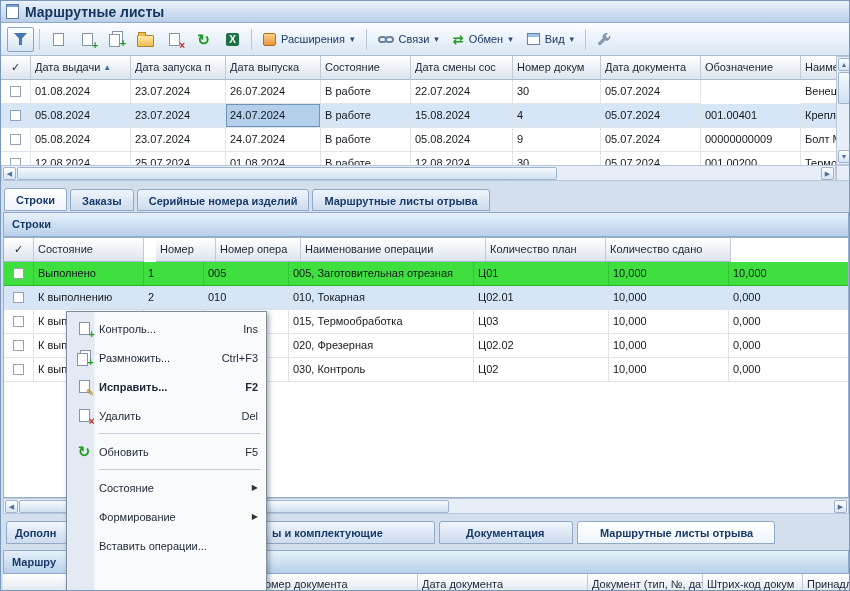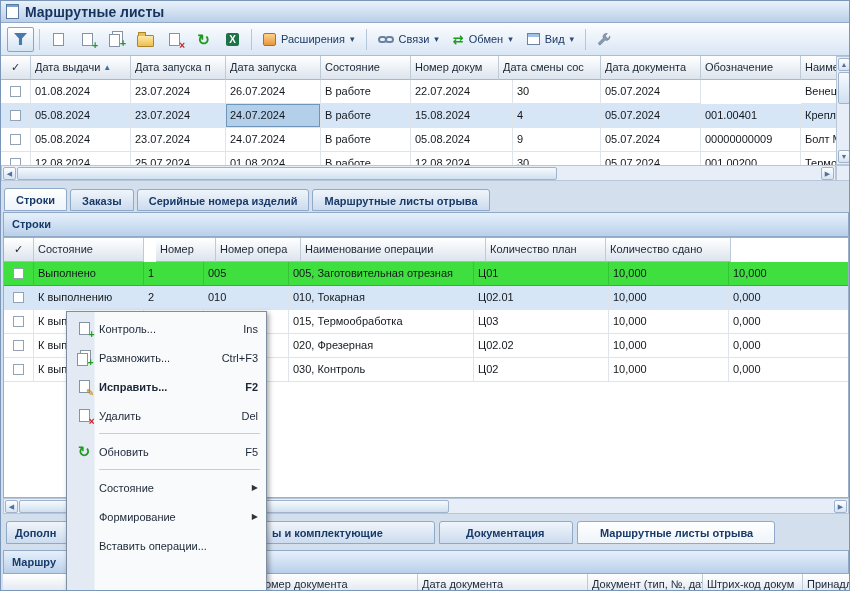--- a/index.html
+++ b/index.html
@@ -171,30 +171,30 @@
           <span>✓</span>
         </div>
         <div class="gcell hcell" style="width: 100px;">
           <span>Дата выдачи</span>
           <span class="sa">▲</span>
         </div>
         <div class="gcell hcell" style="width: 95px;">
           <span>Дата запуска п</span>
         </div>
         <div class="gcell hcell" style="width: 95px;">
-          <span>Дата запуска</span>
+          <span>Дата выпуска</span>
         </div>
         <div class="gcell hcell" style="width: 90px;">
           <span>Состояние</span>
         </div>
+        <div class="gcell hcell" style="width: 102px;">
+          <span>Дата смены сос</span>
+        </div>
         <div class="gcell hcell" style="width: 88px;">
           <span>Номер докум</span>
-        </div>
-        <div class="gcell hcell" style="width: 102px;">
-          <span>Дата смены сос</span>
         </div>
         <div class="gcell hcell" style="width: 100px;">
           <span>Дата документа</span>
         </div>
         <div class="gcell hcell" style="width: 100px;">
           <span>Обозначение</span>
         </div>
         <div class="gcell hcell" style="width: 40px;">
           <span>Наимен</span>
         </div>

